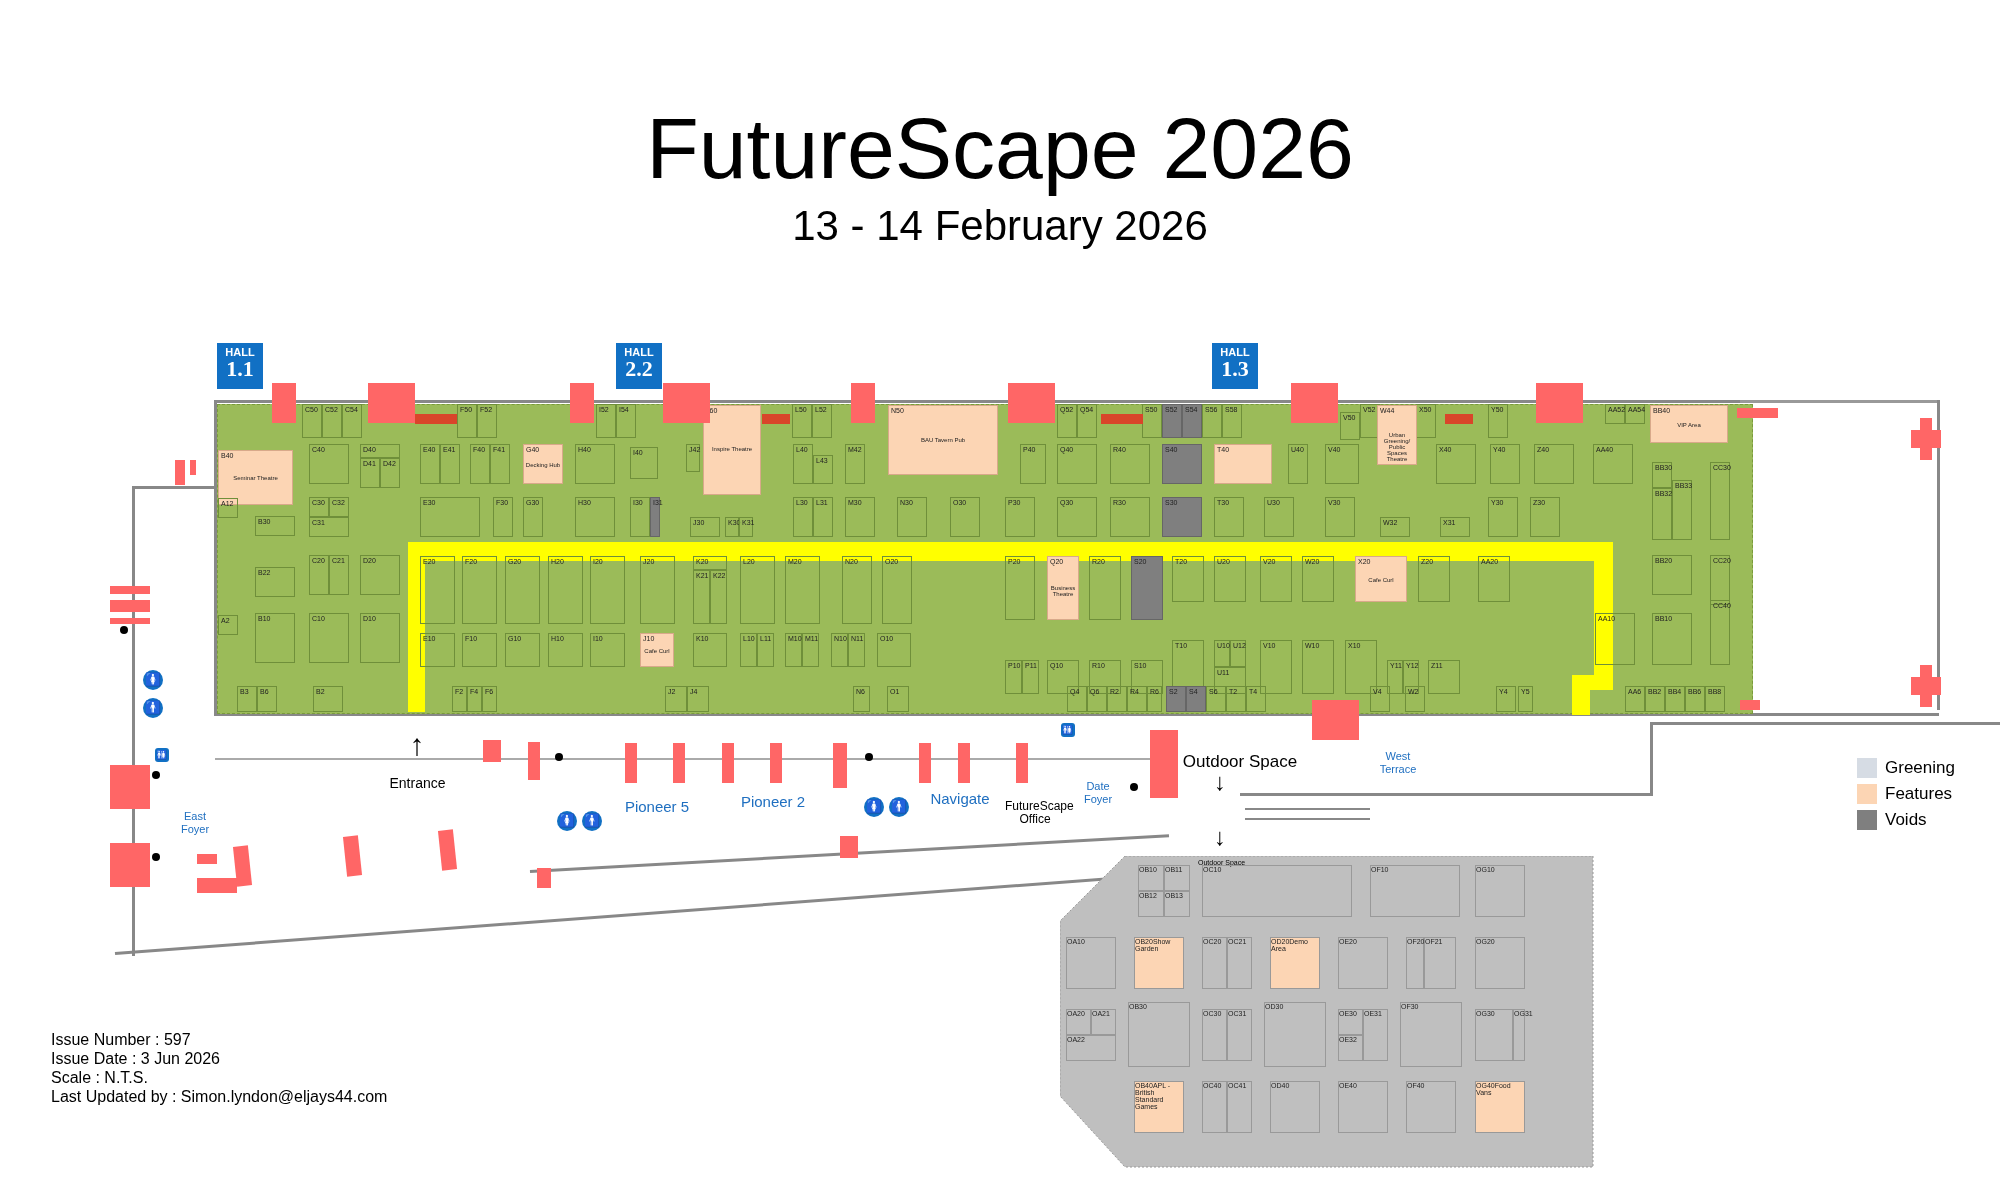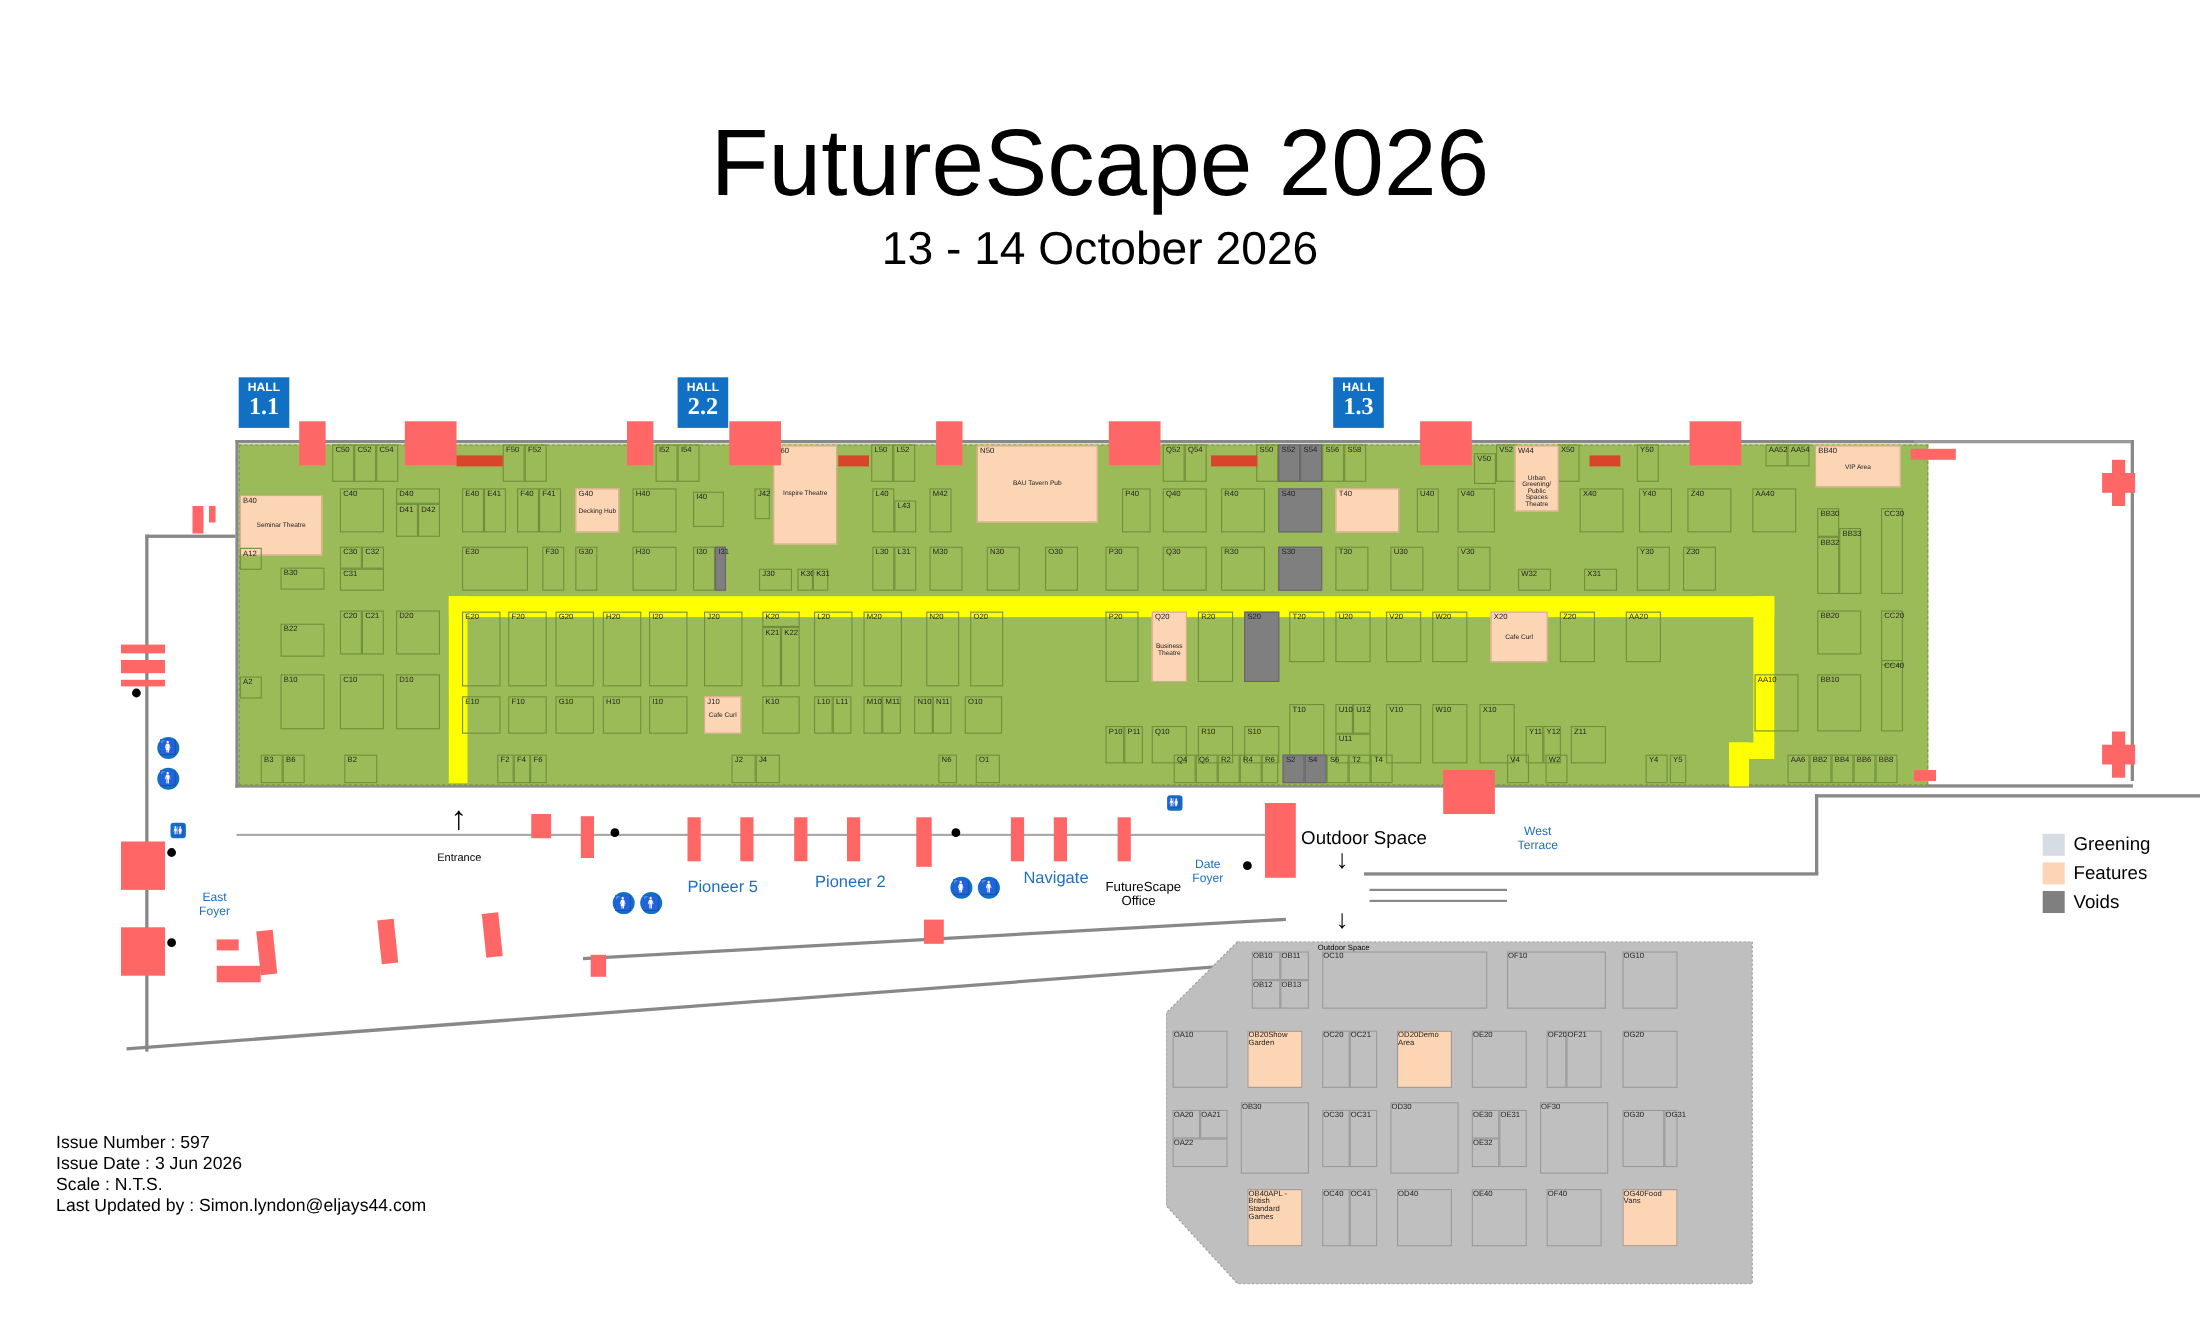--- a/index.html
+++ b/index.html
@@ -16,34 +16,34 @@
   .stand{position:absolute;border:1px solid #6f8f3a;box-sizing:border-box;font-size:7px;color:#222;}
   .stand .lbl{position:absolute;left:2px;top:1px;font-size:7px;}
   .stand .nm{position:absolute;left:0;right:0;top:45%;text-align:center;font-size:6px;}
   .feature{background:#fcd5b4;border-color:#d8a98a;}
   .void{background:#7f7f7f;border-color:#666;}
   .red{background:#ff6666;}
   .reddark{background:#d9452a;}
   .aisle{background:#ffff00;}
   .room-label{color:#1f6fc0;font-size:13px;text-align:center;}
   .room-label-lg{color:#1f6fc0;font-size:15px;text-align:center;}
-  .black-label{color:#000;font-size:10px;text-align:center;}
+  .black-label{color:#000;font-size:14px;text-align:center;}
   .wc{width:20px;height:20px;border-radius:50%;background:#1170c4;color:#fff;font-size:13px;text-align:center;line-height:20px;}
   .dot{width:8px;height:8px;border-radius:50%;background:#000;}
   .ostand{position:absolute;border:1px solid #999;box-sizing:border-box;font-size:7px;color:#222;}
   .legend-sw{width:20px;height:20px;}
   .legend-txt{font-size:17px;}
   .info{font-size:16px;line-height:19px;}
   .arrow{font-size:30px;line-height:1;}
 </style>
 </head>
 <body>
 
 <div class="abs title">FutureScape 2026</div>
-<div class="abs subtitle">13 - 14 October 2026</div>
+<div class="abs subtitle">13 - 14 February 2026</div>
 
 <div class="abs hall-badge" style="left:217px;top:343px;">
   <span class="hl">HALL</span>
   <span class="hn">1.1</span>
 </div>
 <div class="abs hall-badge" style="left:616px;top:343px;">
   <span class="hl">HALL</span>
   <span class="hn">2.2</span>
 </div>
 <div class="abs hall-badge" style="left:1212px;top:343px;">

